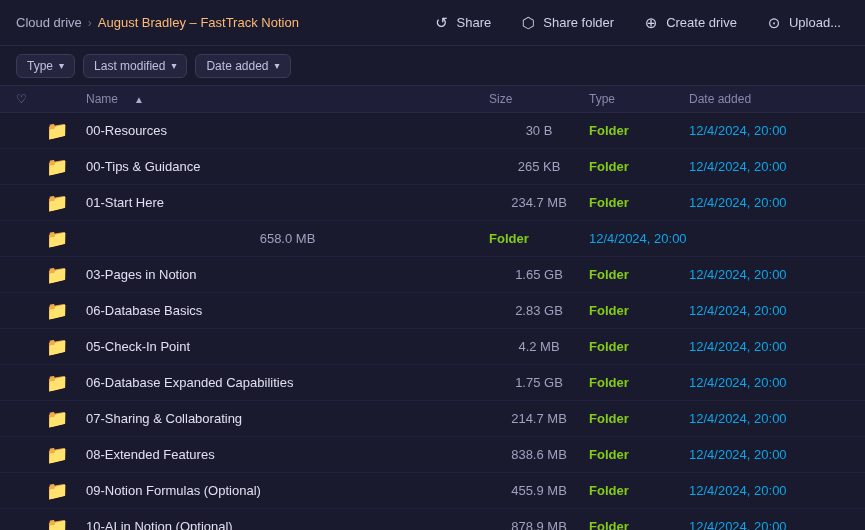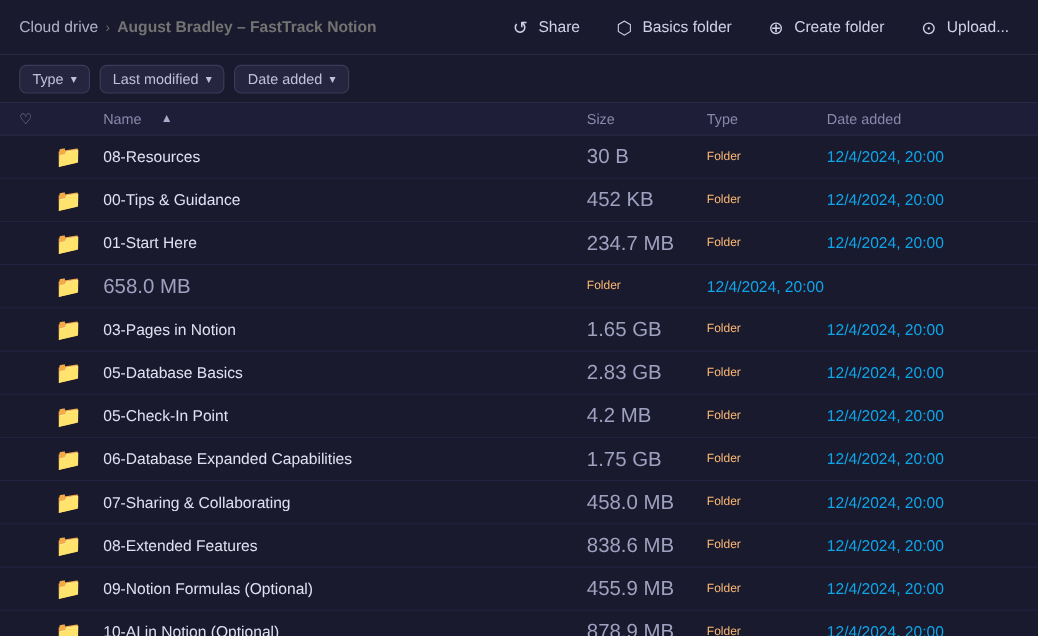--- a/index.html
+++ b/index.html
@@ -32,22 +32,22 @@
     }
     .breadcrumb-link {
       color: #b0b0cc;
       cursor: pointer;
     }
     .breadcrumb-sep {
       color: #666;
       font-size: 12px;
     }
     .breadcrumb-current {
-      color: #737373;
-      font-weight: 700;
+      color: #fdba74;
+      font-weight: 400;
     }
 
     .header-actions {
       display: flex;
       align-items: center;
       gap: 12px;
     }
     .header-btn {
       display: flex;
       align-items: center;
@@ -150,25 +150,27 @@
 
     .cell-name {
       color: #e0e0f0;
       font-size: 13px;
       white-space: nowrap;
       overflow: hidden;
       text-overflow: ellipsis;
     }
     .cell-size {
       color: #a0a0c0;
-      font-size: 17px;
+      font-size: 13px;
+      text-align: center;
     }
     .cell-type {
-      color: #fdba74;
-      font-size: 10px;
+      color: #84cc16;
+      font-size: 13px;
+      font-weight: bold;
     }
     .cell-date {
       color: #0ea5e9;
       font-size: 13px;
     }
 
     
     .table-container::-webkit-scrollbar { width: 6px; }
     .table-container::-webkit-scrollbar-track { background: #1a1a2e; }
     .table-container::-webkit-scrollbar-thumb { background: #3a3a5a; border-radius: 3px; }
@@ -182,25 +184,25 @@
     <span class="breadcrumb-sep">›</span>
     <span class="breadcrumb-current">August Bradley – FastTrack Notion</span>
   </div>
   <div class="header-actions" id="header-actions-container">
   <button class="header-btn">
       <span class="btn-icon">↺</span>
       <span>Share</span>
     </button>
       <button class="header-btn">
       <span class="btn-icon">⬡</span>
-      <span>Basics folder</span>
+      <span>Share folder</span>
     </button>
       <button class="header-btn">
       <span class="btn-icon">⊕</span>
-      <span>Create folder</span>
+      <span>Create drive</span>
     </button>
       <button class="header-btn">
       <span class="btn-icon">⊙</span>
       <span>Upload...</span>
     </button>
     </div>
 </div>
 
 <div class="filter-bar" id="filter-bar-container">
 <button class="filter-btn">
@@ -228,30 +230,30 @@
   </div>
   <div class="th">Size</div>
   <div class="th">Type</div>
   <div class="th">Date added</div>
 </div>
 
 <div class="table-container" id="table-body">
 <div class="table-row">
       <div><span class="dot"></span></div>
       <div><span class="folder-icon">📁</span></div>
-      <div class="cell-name">08-Resources</div>
+      <div class="cell-name">00-Resources</div>
       <div class="cell-size">30 B</div>
       <div class="cell-type">Folder</div>
       <div class="cell-date">12/4/2024, 20:00</div>
     </div>
     <div class="table-row">
       <div><span class="dot"></span></div>
       <div><span class="folder-icon">📁</span></div>
       <div class="cell-name">00-Tips &amp; Guidance</div>
-      <div class="cell-size">452 KB</div>
+      <div class="cell-size">265 KB</div>
       <div class="cell-type">Folder</div>
       <div class="cell-date">12/4/2024, 20:00</div>
     </div>
     <div class="table-row">
       <div><span class="dot"></span></div>
       <div><span class="folder-icon">📁</span></div>
       <div class="cell-name">01-Start Here</div>
       <div class="cell-size">234.7 MB</div>
       <div class="cell-type">Folder</div>
       <div class="cell-date">12/4/2024, 20:00</div>
@@ -267,21 +269,21 @@
       <div><span class="dot"></span></div>
       <div><span class="folder-icon">📁</span></div>
       <div class="cell-name">03-Pages in Notion</div>
       <div class="cell-size">1.65 GB</div>
       <div class="cell-type">Folder</div>
       <div class="cell-date">12/4/2024, 20:00</div>
     </div>
     <div class="table-row">
       <div><span class="dot"></span></div>
       <div><span class="folder-icon">📁</span></div>
-      <div class="cell-name">05-Database Basics</div>
+      <div class="cell-name">06-Database Basics</div>
       <div class="cell-size">2.83 GB</div>
       <div class="cell-type">Folder</div>
       <div class="cell-date">12/4/2024, 20:00</div>
     </div>
     <div class="table-row">
       <div><span class="dot"></span></div>
       <div><span class="folder-icon">📁</span></div>
       <div class="cell-name">05-Check-In Point</div>
       <div class="cell-size">4.2 MB</div>
       <div class="cell-type">Folder</div>
@@ -292,21 +294,21 @@
       <div><span class="folder-icon">📁</span></div>
       <div class="cell-name">06-Database Expanded Capabilities</div>
       <div class="cell-size">1.75 GB</div>
       <div class="cell-type">Folder</div>
       <div class="cell-date">12/4/2024, 20:00</div>
     </div>
     <div class="table-row">
       <div><span class="dot"></span></div>
       <div><span class="folder-icon">📁</span></div>
       <div class="cell-name">07-Sharing &amp; Collaborating</div>
-      <div class="cell-size">458.0 MB</div>
+      <div class="cell-size">214.7 MB</div>
       <div class="cell-type">Folder</div>
       <div class="cell-date">12/4/2024, 20:00</div>
     </div>
     <div class="table-row">
       <div><span class="dot"></span></div>
       <div><span class="folder-icon">📁</span></div>
       <div class="cell-name">08-Extended Features</div>
       <div class="cell-size">838.6 MB</div>
       <div class="cell-type">Folder</div>
       <div class="cell-date">12/4/2024, 20:00</div>

